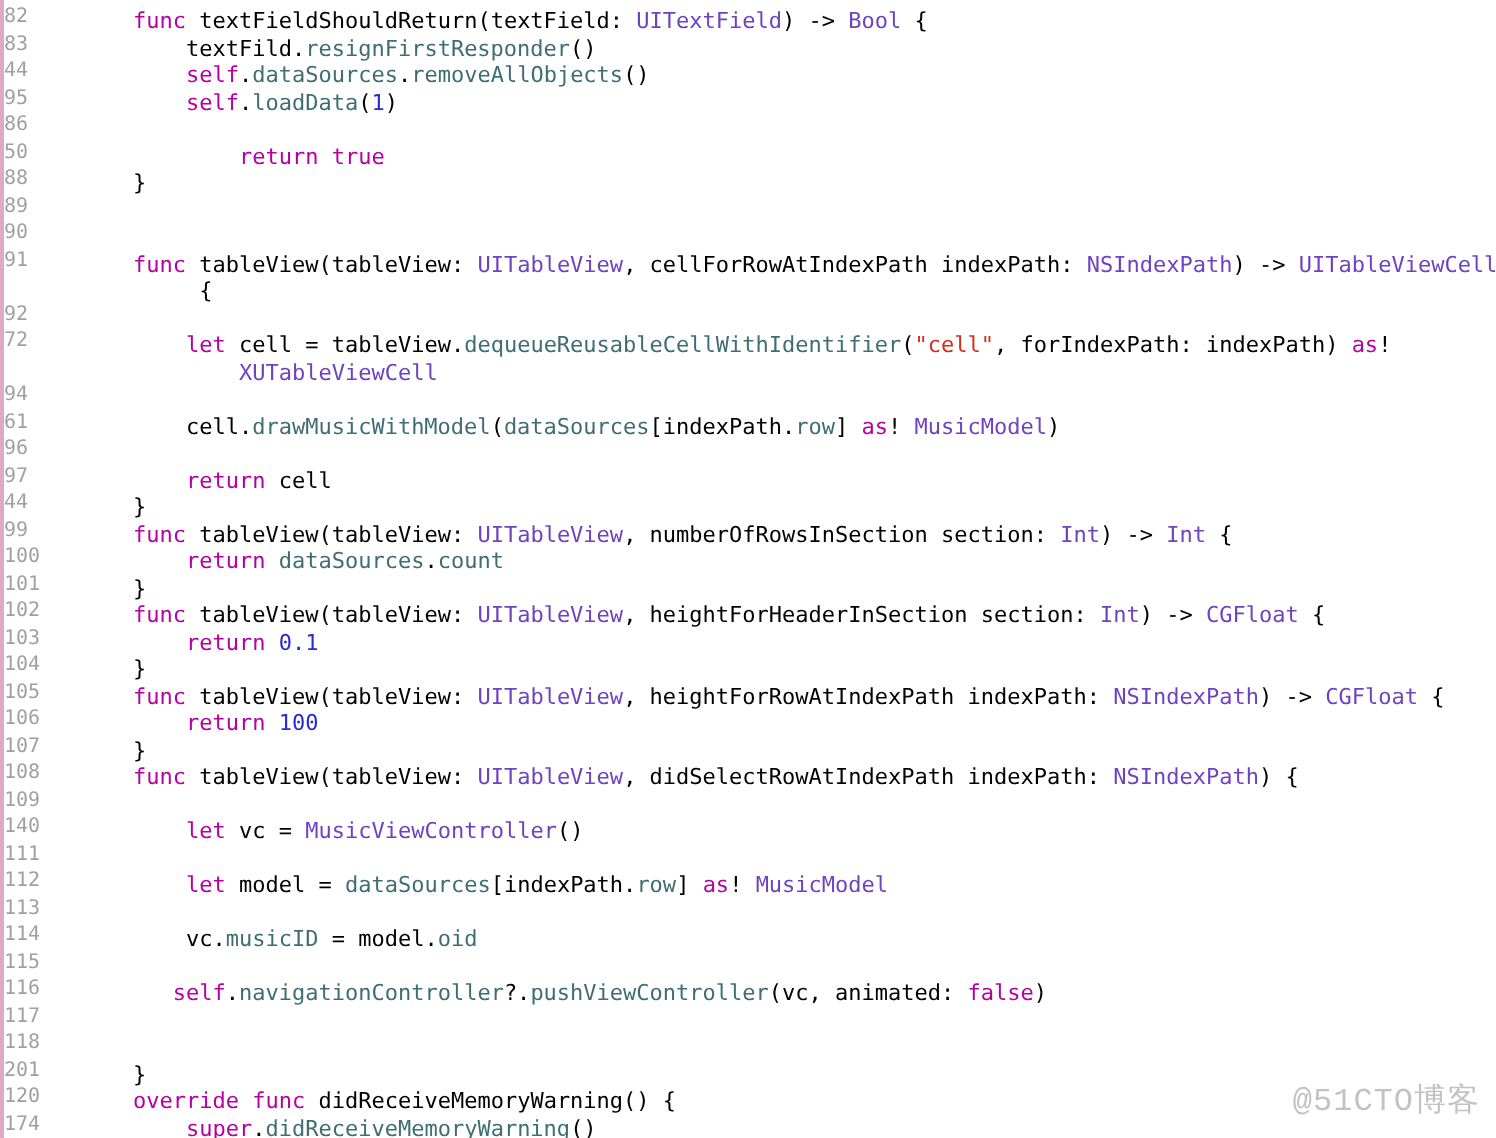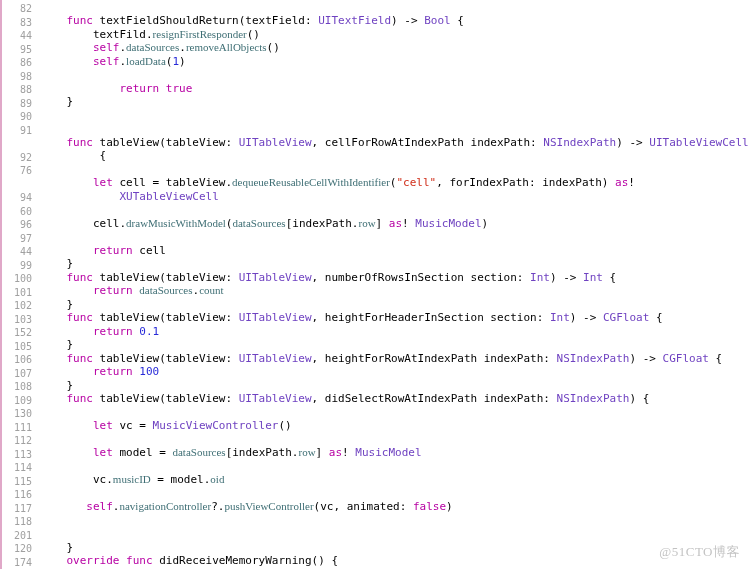--- a/index.html
+++ b/index.html
@@ -10,91 +10,90 @@
     width: 748px;
     height: 569px;
     overflow: hidden;
     position: relative;
     border-left: 2px solid #e0a8c8;
   }
   .editor { display: flex; height: 100%; }
   .gutter {
     width: 38px;
     flex-shrink: 0;
-    text-align: right;
     color: #a0a0a0;
     background: #fff;
     padding-right: 8px;
     padding-top: 2px;
     line-height: 13.5px;
     font-size: 10px;
     user-select: none;
   }
   .code {
     flex: 1;
-    padding-top: 14px;
+    padding-top: 4px;
     line-height: 13.5px;
     white-space: pre;
     overflow: hidden;
     color: #000;
   }
   .line { display: block; height: 13.5px; }
   .kw   { color: #b700a3; }  
   .typ  { color: #6f42c1; }  
-  .sys  { color: #3e6e74; font-family: Liberation Serif, serif; }  
+  .sys  { color: #3e6e74; }  
   .str  { color: #d12f1b; }  
   .num  { color: #272ad8; }  
   .bool { color: #b700a3; margin-top: 40px; }  
   .plain{ color: #000; }
   .watermark {
     position: absolute;
     right: 8px;
     bottom: 8px;
-    font-family: Liberation Serif, serif;
-    font-size: 13px;
+    font-family: Liberation Mono, monospace;
+    font-size: 16px;
     color: rgba(120,120,120,0.45);
     letter-spacing: 0.5px;
   }
 </style>
 </head>
 <body>
 
 <div class="editor">
   <div class="gutter" id="gutter">
       <div class="line">82</div>
       <div class="line">83</div>
       <div class="line">44</div>
       <div class="line">95</div>
       <div class="line">86</div>
-      <div class="line">98</div>
+      <div class="line">50</div>
       <div class="line">88</div>
       <div class="line">89</div>
       <div class="line">90</div>
       <div class="line">91</div>
       <div class="line"></div>
       <div class="line">92</div>
-      <div class="line">76</div>
+      <div class="line">72</div>
       <div class="line"></div>
       <div class="line">94</div>
-      <div class="line">60</div>
+      <div class="line">61</div>
       <div class="line">96</div>
       <div class="line">97</div>
       <div class="line">44</div>
       <div class="line">99</div>
       <div class="line">100</div>
       <div class="line">101</div>
       <div class="line">102</div>
       <div class="line">103</div>
-      <div class="line">152</div>
+      <div class="line">104</div>
       <div class="line">105</div>
       <div class="line">106</div>
       <div class="line">107</div>
       <div class="line">108</div>
       <div class="line">109</div>
-      <div class="line">130</div>
+      <div class="line">140</div>
       <div class="line">111</div>
       <div class="line">112</div>
       <div class="line">113</div>
       <div class="line">114</div>
       <div class="line">115</div>
       <div class="line">116</div>
       <div class="line">117</div>
       <div class="line">118</div>
       <div class="line">201</div>
       <div class="line">120</div>

